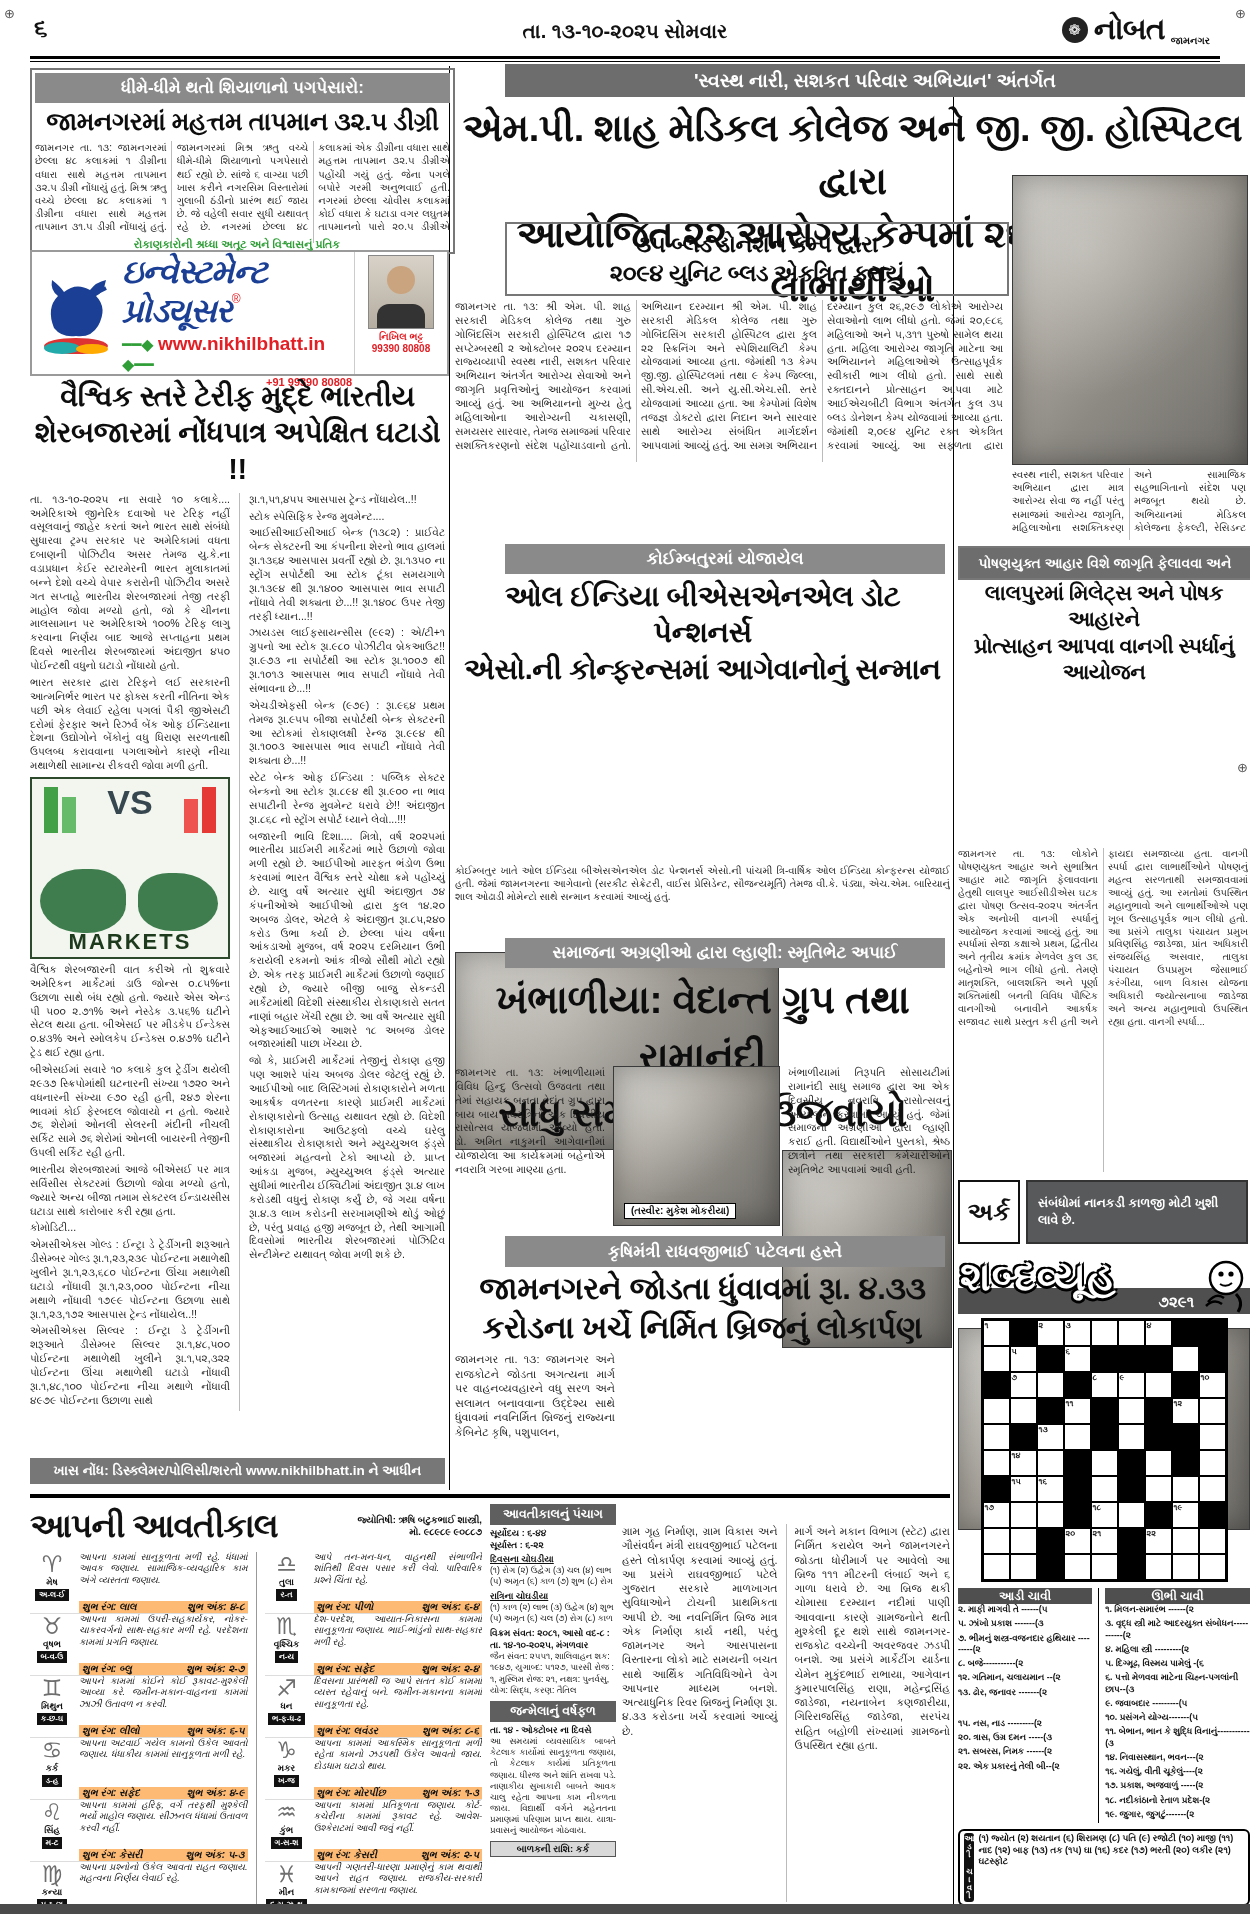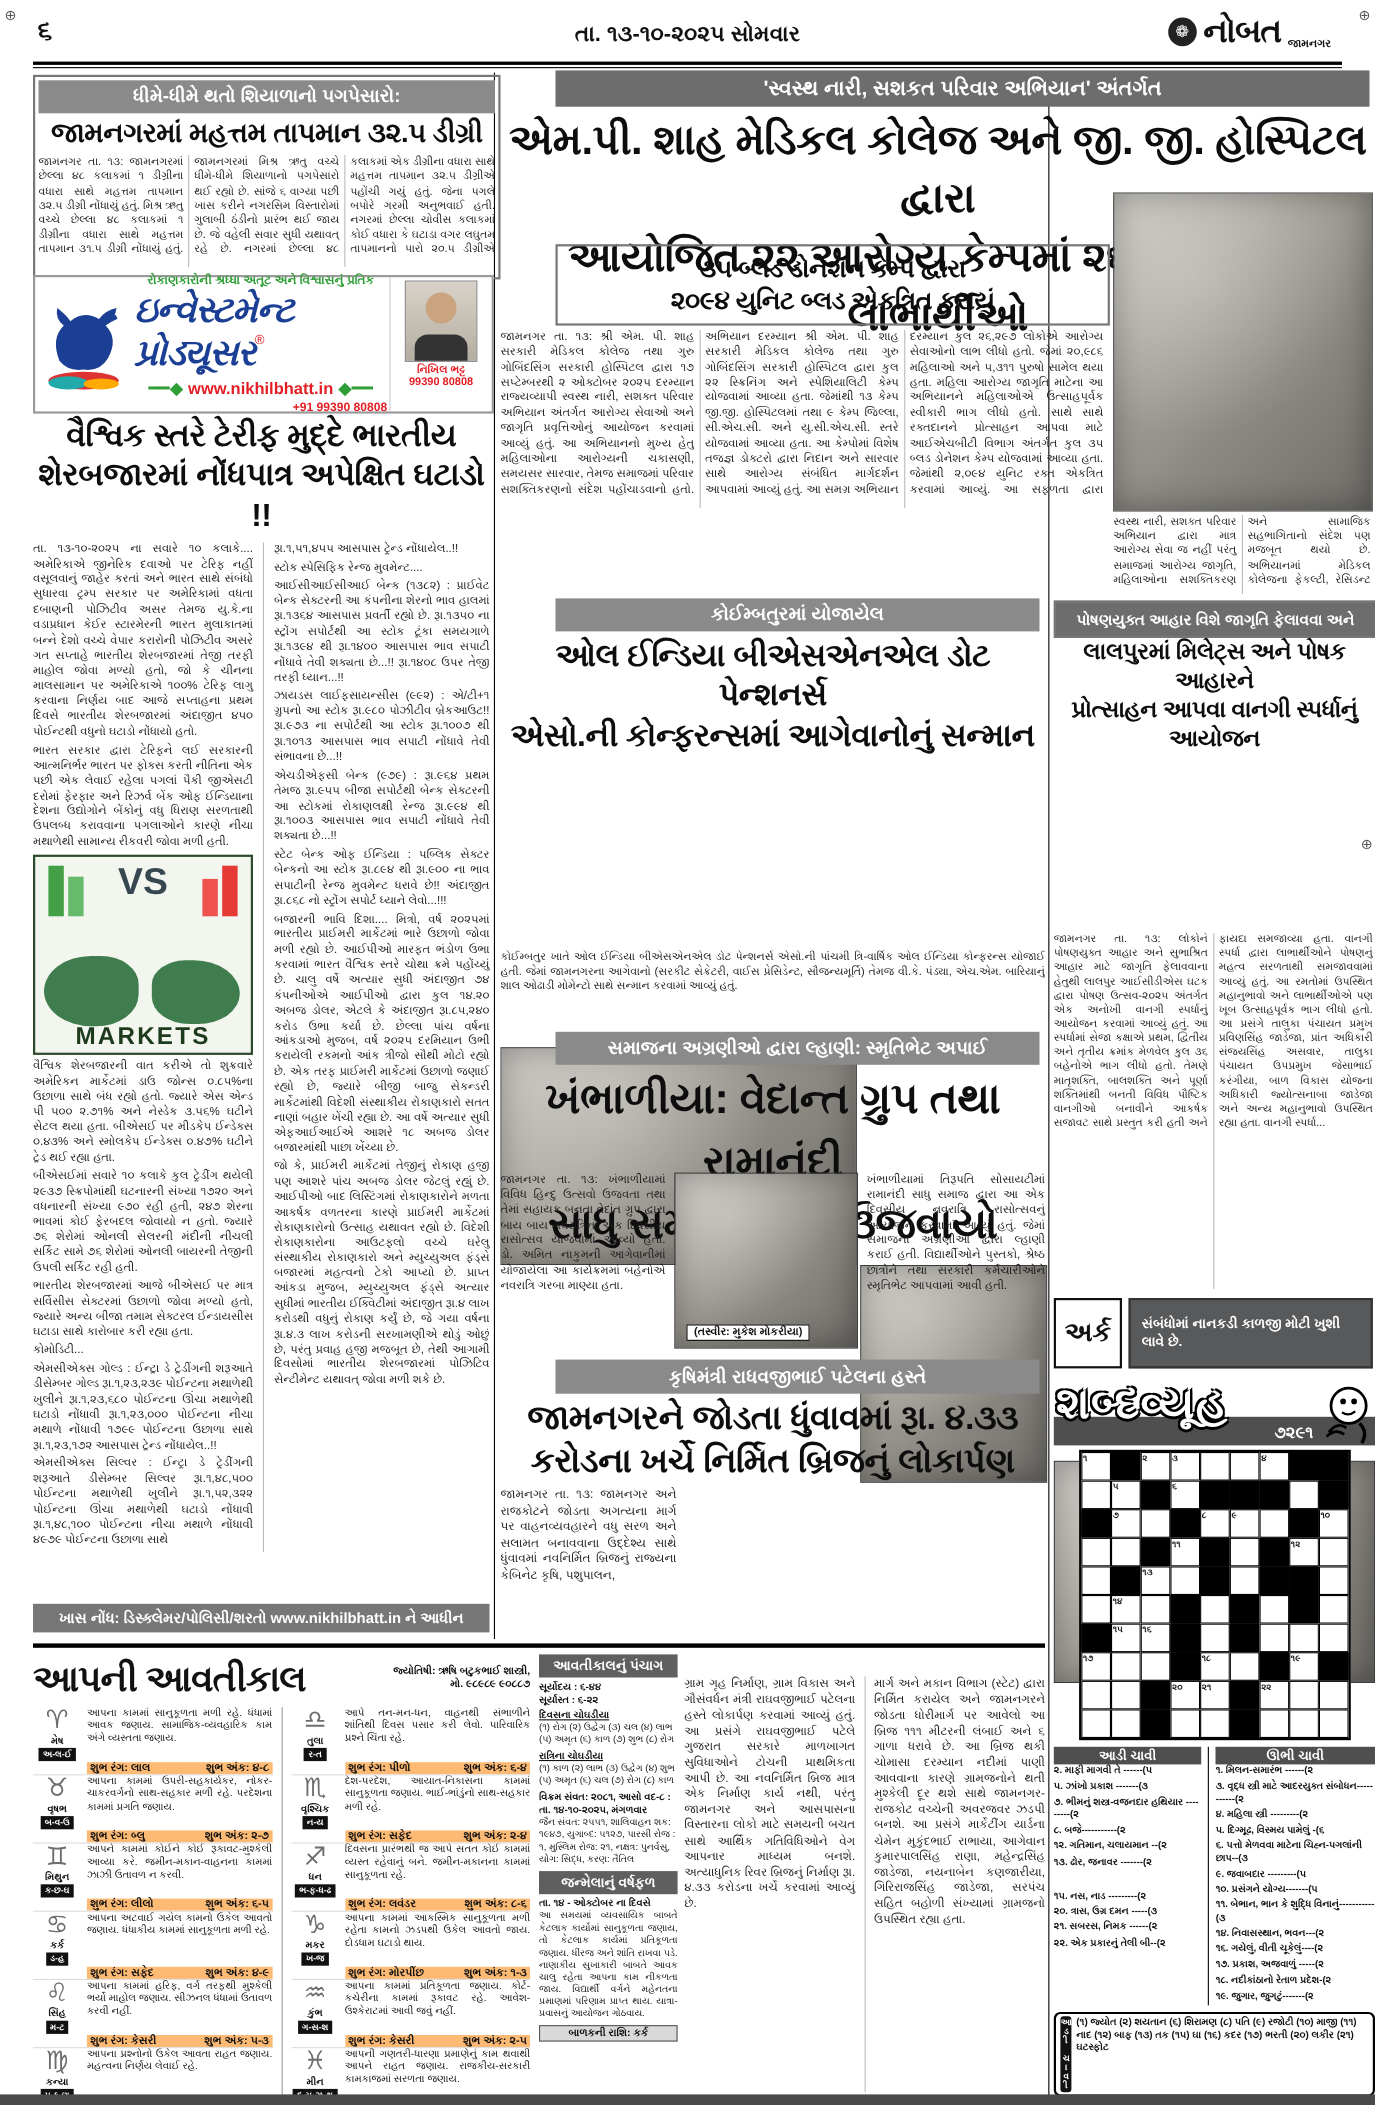--- a/index.html
+++ b/index.html
@@ -24,21 +24,21 @@
   .box-border{border:2px solid #777;}
   
   .masthead{display:flex;align-items:center;gap:6px;}
   .sunburst{width:26px;height:26px;border-radius:50%;background:#222;color:#fff;display:flex;
             align-items:center;justify-content:center;font-size:15px;}
   
   .ad{border:2px solid #9a9a9a;display:flex;align-items:stretch;background:#fff;}
   .ad-mid{flex:1;display:flex;flex-direction:column;align-items:center;justify-content:center;gap:2px;padding:4px 2px;}
   .ad-tag{color:#2f9e37;font-size:11px;font-weight:bold;}
   .ad-brand{color:#1b3f94;font-size:33px;font-weight:bold;font-style:italic;letter-spacing:-1px;}
-  .ad-url{color:#e31e24;font-size:15px;font-weight:bold;}
+  .ad-url{color:#e31e24;font-size:19px;font-weight:bold;}
   .ad-arrow{color:#2f9e37;font-weight:bold;}
   .ad-phone{color:#e31e24;font-size:11px;font-weight:bold;align-self:flex-end;}
   .portrait{width:86px;border-left:1px solid #ccc;display:flex;flex-direction:column;align-items:center;padding:3px;}
   .portrait .ph{width:64px;height:72px;background:linear-gradient(180deg,#d8d2c8,#b5ada0);border:1px solid #888;position:relative;}
   .portrait .ph:before{content:"";position:absolute;top:10px;left:18px;width:28px;height:28px;border-radius:50%;background:#caa47e;}
   .portrait .ph:after{content:"";position:absolute;bottom:0;left:8px;right:8px;height:24px;border-radius:12px 12px 0 0;background:#333;}
   .portrait .pname{color:#e31e24;font-size:10px;font-weight:bold;margin-top:2px;}
   .portrait .pphone{color:#e31e24;font-size:10px;font-weight:bold;}
   
   .vsbox{border:2px solid #2d4a2d;background:#f2f6ef;position:relative;height:178px;margin:4px 0;}
@@ -46,21 +46,21 @@
   .vsbox .mk{position:absolute;bottom:2px;left:50%;transform:translateX(-50%);font-size:22px;font-weight:bold;color:#1d3a1d;letter-spacing:2px;}
   .blob{position:absolute;background:#3f7d4e;border-radius:50% 40% 45% 50%;}
   .cand{position:absolute;width:14px;}
   .note-bar{background:#777;color:#fff;font-weight:bold;font-size:13.5px;display:flex;align-items:center;justify-content:center;}
   
   .zrow{display:flex;gap:5px;height:61px;border-bottom:1px solid #ddd;overflow:hidden;}
   .zleft{width:44px;display:flex;flex-direction:column;align-items:center;flex-shrink:0;}
   .zglyph{font-family:"DejaVu Sans",sans-serif;font-size:23px;color:#6e6e6e;line-height:1.1;}
   .zname{font-size:9px;font-weight:bold;}
   .zinit{background:#111;color:#fff;font-size:8px;font-weight:bold;padding:1px 4px;margin-top:1px;white-space:nowrap;}
-  .zbody{flex:1;display:flex;flex-direction:column;}
+  .zbody{flex:1;display:flex;flex-direction:column;font-style:italic;}
   .ztext{font-size:9.3px;line-height:1.22;text-align:justify;flex:1;}
   .zfoot{display:flex;justify-content:space-between;background:#fdba74;font-size:10px;font-weight:bold;padding:0 3px;}
   
   .pan-title{background:#5f5f5f;color:#fff;font-weight:bold;font-size:12.5px;text-align:center;padding:3px 0;}
   .pan-line{font-size:9px;font-weight:bold;line-height:1.35;}
   .pan-small{font-size:8.6px;line-height:1.3;}
   .pan-sec{font-weight:bold;text-decoration:underline;font-size:9px;margin-top:3px;}
   
   .xgrid{display:grid;grid-template-columns:repeat(9,27px);grid-auto-rows:26px;border:2px solid #000;width:243px;margin:0 auto;background:#fff;}
   .xcell{border:1px solid #000;position:relative;background:#fff;}

